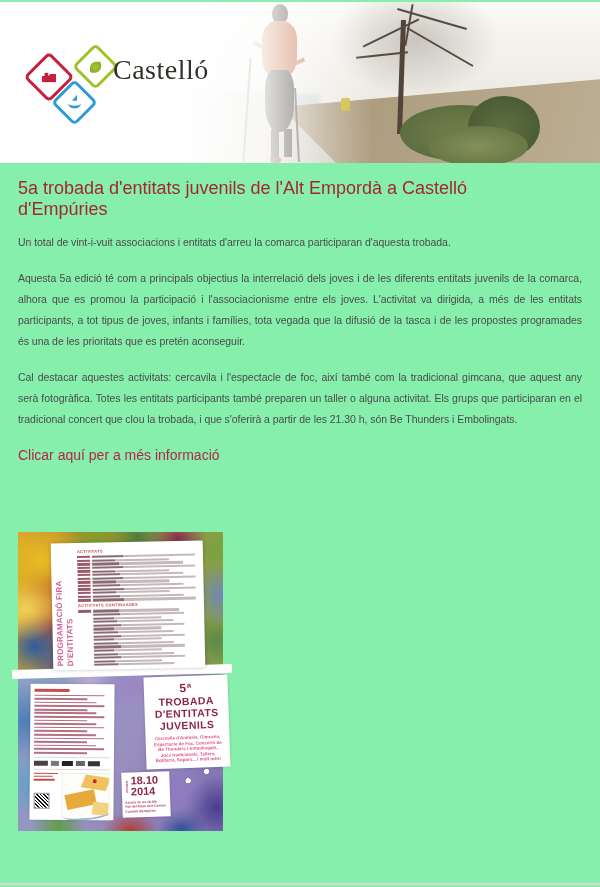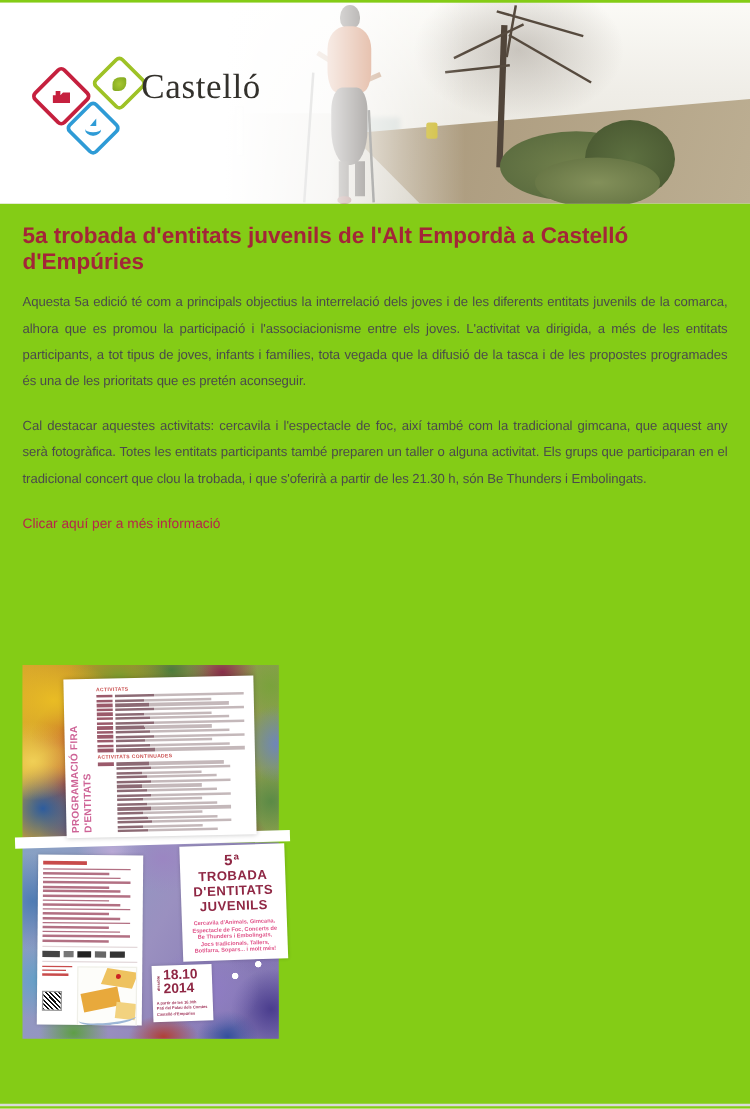--- a/index.html
+++ b/index.html
@@ -1,16 +1,16 @@
 <!DOCTYPE html>
 <html><head>
 <meta charset="utf-8">
 <style>
   html,body{margin:0;padding:0;background:#fff;}
-  .page{position:relative;width:600px;height:887px;background:#84cc16;overflow:hidden;
+  .page{position:relative;width:600px;height:887px;background:#86efac;overflow:hidden;
         font-family:"Liberation Sans",sans-serif;}
 
   
   .header{position:absolute;left:0;top:2px;width:600px;height:161px;overflow:hidden;}
   .header .sky{position:absolute;inset:0;background:linear-gradient(180deg,#fbfaf6 0%,#efede7 45%,#e6e3da 100%);}
   .header .sea{position:absolute;left:150px;top:92px;width:170px;height:16px;background:#c5cfcc;opacity:.7;filter:blur(2px);}
   .header .gravel{position:absolute;inset:0;background:linear-gradient(105deg,#c9b99c 0%,#ab9a7d 55%,#bcae92 100%);
     clip-path:polygon(44% 66%,100% 48%,100% 100%,50% 100%);}
   .header .path{position:absolute;inset:0;background:linear-gradient(180deg,#e6e2d8,#cfcabd);
     clip-path:polygon(32% 55%,44% 55%,56% 100%,0% 100%,0% 84%);}
@@ -53,23 +53,23 @@
     clip-path:polygon(0 100%,0 42%,18% 42%,18% 12%,45% 12%,45% 42%,60% 22%,100% 22%,100% 100%);}
   .g-tree{width:11px;height:11px;background:radial-gradient(#a8c832,#7ea51e);border-radius:55% 20% 55% 20%;}
   .g-boat{width:13px;height:8px;border-bottom:3px solid #2e9bd6;border-radius:50%;}
   .g-boat i{position:absolute;left:4px;top:-3px;width:0;height:0;border-left:5px solid transparent;
     border-bottom:6px solid #2e9bd6;display:block;}
   .logo-t1{position:absolute;left:113px;top:52px;font-family:"Liberation Serif",serif;font-size:28px;color:#33312c;letter-spacing:.5px;}
   .logo-t2{position:absolute;left:95px;top:81px;font-family:"Liberation Serif",serif;font-size:28px;color:#33312c;letter-spacing:.5px;}
 
   
   .content{position:absolute;left:18px;right:18px;top:178px;}
-  .content h1{margin:0 0 12px;font-size:18px;line-height:21px;font-weight:700;color:#a32638;padding-right:70px;}
+  .content h1{margin:0 0 12px;font-size:18px;line-height:21px;font-weight:400;color:#a32638;padding-right:70px;}
   .content p{margin:0 0 15px;font-size:10.5px;line-height:21px;letter-spacing:-.05px;color:#4b4b4b;text-align:justify;}
-  .more-link{display:inline-block;margin-top:2px;font-size:11px;color:#b5274a;text-decoration:none;cursor:pointer;}
+  .more-link{display:inline-block;margin-top:2px;font-size:14px;color:#b5274a;text-decoration:none;cursor:pointer;}
 
   
   .poster{position:absolute;left:18px;top:532px;width:205px;height:299px;}
   .p-top-bg{position:absolute;left:0;top:0;width:205px;height:140px;background:
     radial-gradient(70px 50px at 12% 20%,#e9bc24 0%,rgba(233,188,36,0) 70%),
     radial-gradient(60px 45px at 4% 55%,#f0cf56 0%,rgba(240,207,86,0) 70%),
     radial-gradient(55px 45px at 22% 42%,#c8552b 0%,rgba(200,85,43,0) 70%),
     radial-gradient(55px 50px at 8% 82%,#2d5c9e 0%,rgba(45,92,158,0) 70%),
     radial-gradient(50px 45px at 24% 93%,#5a3f8e 0%,rgba(90,63,142,0) 72%),
     radial-gradient(45px 40px at 16% 68%,#a93632 0%,rgba(169,54,50,0) 70%),
@@ -205,20 +205,21 @@
         <span class="glyph g-boat">
             <i></i>
           </span>
       </div>
       <div class="logo-t1">Castelló</div>
     </div>
   </div>
 
   <div class="content">
     <h1>5a trobada d'entitats juvenils de l'Alt Empordà a Castelló d'Empúries</h1>
+    <p>Un total de vint-i-vuit associacions i entitats d'arreu la comarca participaran d'aquesta trobada.</p>
     <p>Aquesta 5a edició té com a principals objectius la interrelació dels joves i de les diferents entitats juvenils de la comarca, alhora que es promou la participació i l'associacionisme entre els joves. L'activitat va dirigida, a més de les entitats participants, a tot tipus de joves, infants i famílies, tota vegada que la difusió de la tasca i de les propostes programades és una de les prioritats que es pretén aconseguir.</p>
     <p>Cal destacar aquestes activitats: cercavila i l'espectacle de foc, així també com la tradicional gimcana, que aquest any serà fotogràfica. Totes les entitats participants també preparen un taller o alguna activitat. Els grups que participaran en el tradicional concert que clou la trobada, i que s'oferirà a partir de les 21.30 h, són Be Thunders i Embolingats.</p>
     <a class="more-link" href="#">Clicar aquí per a més informació</a>
   </div>
 
   <div class="poster">
     <div class="p-top-bg"></div>
     <div class="p-bot-bg"></div>
     <div class="gap-strip"></div>
 

